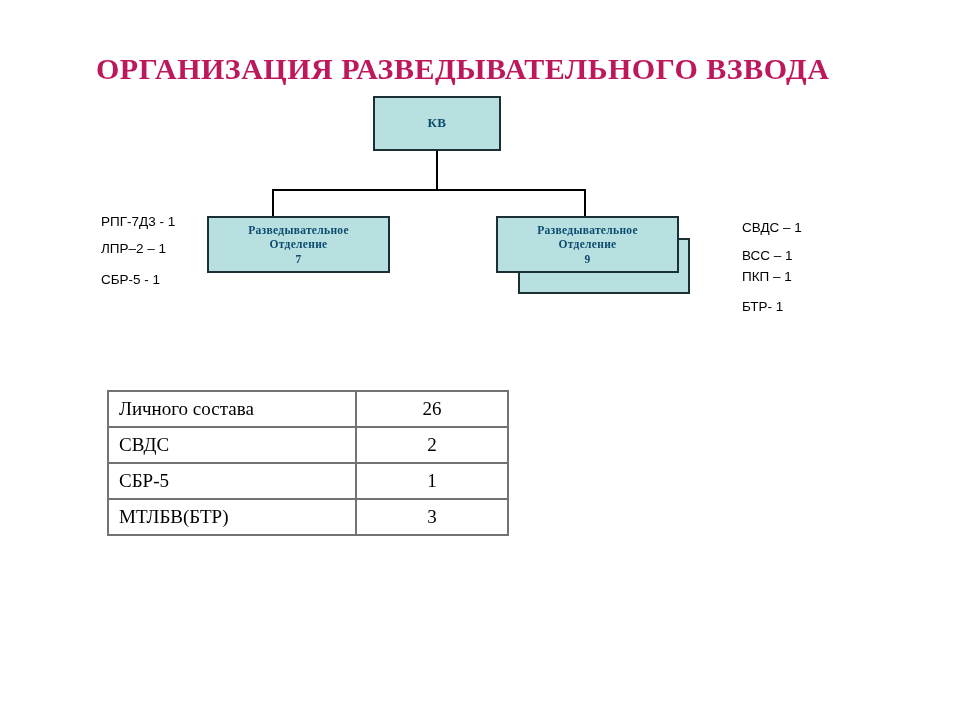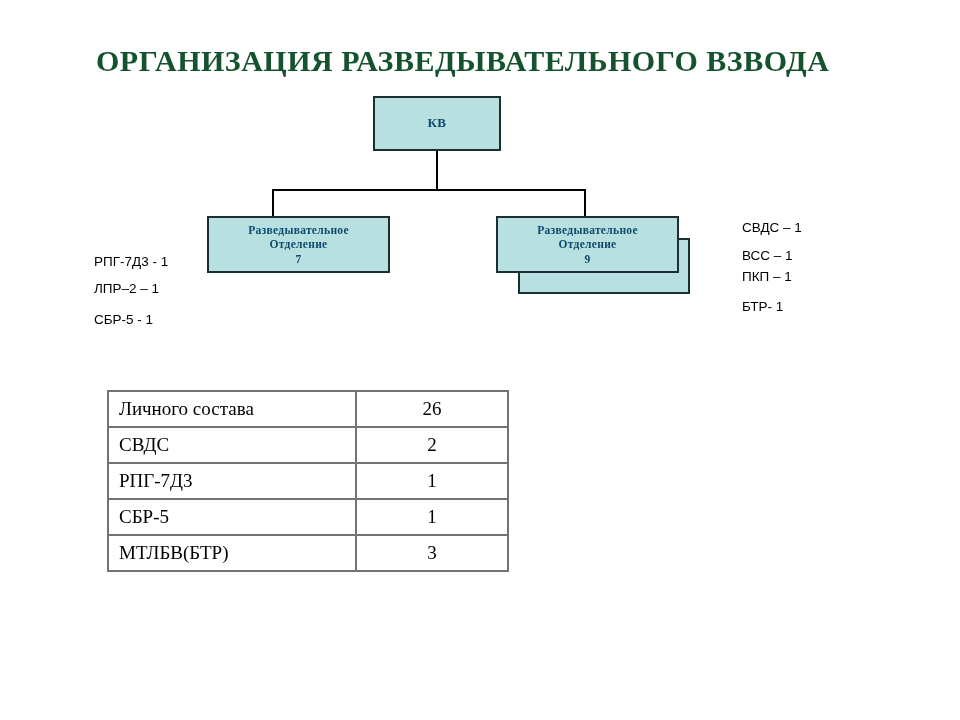--- a/index.html
+++ b/index.html
@@ -13,26 +13,26 @@
     height: 720px;
     background: #ffffff;
     overflow: hidden;
     font-family: "Liberation Serif", serif;
   }
 
   
   .title {
     position: absolute;
     left: 96px;
-    top: 44px;
+    top: 52px;
     font-family: "Liberation Serif", serif;
     font-weight: bold;
     font-size: 30px;
     letter-spacing: 0.5px;
-    color: #14532d;
+    color: #be185d;
     white-space: nowrap;
   }
 
   
   .node {
     position: absolute;
     background: #b8e0e0;
     border: 2px solid #1b3033;
     box-sizing: border-box;
     font-family: "Liberation Serif", serif;
@@ -86,21 +86,21 @@
   .conn-dropR  { left: 584px; top: 189px; width: 2px;   height: 27px; }
 
   
   .annot {
     position: absolute;
     font-family: "Liberation Sans", sans-serif;
     font-size: 13.5px;
     color: #000000;
     white-space: nowrap;
   }
-  .annot-left  { left: 94px; margin-top: 40px; }
+  .annot-left  { left: 101px; }
   .annot-right { left: 742px; }
   .al1 { top: 214px; }
   .al2 { top: 241px; }
   .al3 { top: 272px; }
   .ar1 { top: 220px; }
   .ar2 { top: 248px; }
   .ar3 { top: 269px; }
   .ar4 { top: 299px; }
 
   
@@ -168,24 +168,20 @@
     <tbody>
         <tr>
           <td class="cell-label">Личного состава</td>
           <td class="cell-value">26</td>
         </tr>
         <tr>
           <td class="cell-label">СВДС</td>
           <td class="cell-value">2</td>
         </tr>
         <tr>
-          <td class="cell-label">РПГ-7Д3</td>
-          <td class="cell-value">1</td>
-        </tr>
-        <tr>
           <td class="cell-label">СБР-5</td>
           <td class="cell-value">1</td>
         </tr>
         <tr>
           <td class="cell-label">МТЛБВ(БТР)</td>
           <td class="cell-value">3</td>
         </tr>
       </tbody>
   </table>
 

